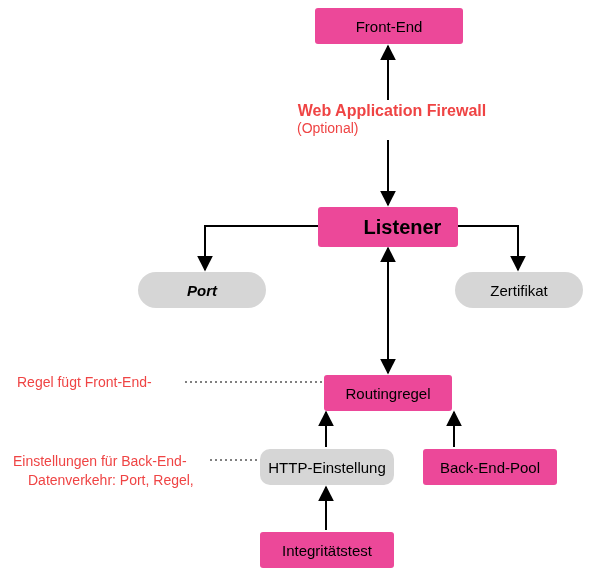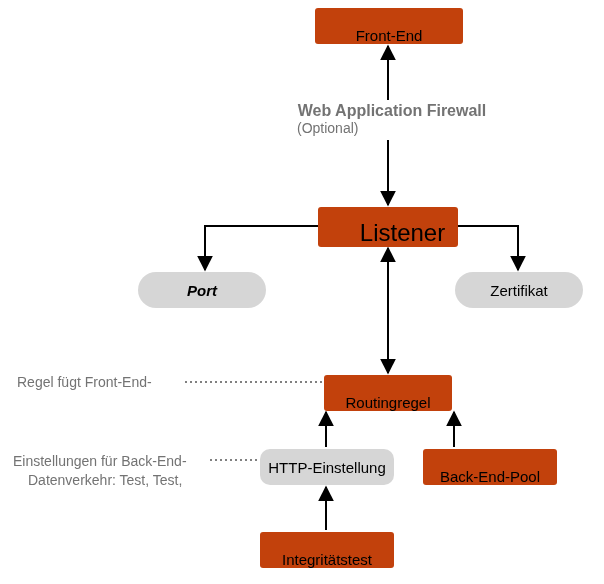--- a/index.html
+++ b/index.html
@@ -16,46 +16,45 @@
   }
   .box {
     position: absolute;
     display: flex;
     align-items: center;
     justify-content: center;
     text-align: center;
     box-sizing: border-box;
   }
   .cyan {
-    background: #c2410c;
+    background: #ec4899;
     border-radius: 3px;
     font-size: 15px;
-    align-items: flex-end;
   }
   .cyan.big {
-    font-size: 24px;
-    font-weight: normal;
+    font-size: 20px;
+    font-weight: bold;
     padding-left: 29px;
   }
   .grey {
     background: #d6d6d6;
     border-radius: 10px;
     font-size: 15px;
   }
   .grey.pillier {
     border-radius: 18px;
   }
   .port-style {
     font-style: italic;
     font-weight: bold;
   }
   .txt {
     position: absolute;
     font-size: 14px;
-    color: #737373;
+    color: #ef4444;
     line-height: 1.25;
   }
   .txt.bold { font-weight: bold; font-size: 16px; }
   svg.arrows {
     position: absolute;
     left: 0;
     top: 0;
     pointer-events: none;
   }
 </style>
@@ -119,19 +118,19 @@
 
   <div class="box grey" style="left:260px; top:449px; width:134px; height:36px;">
     <span>HTTP-Einstellung</span>
   </div>
 
   <div class="box cyan" style="left:423px; top:449px; width:134px; height:36px;">
     <span>Back-End-Pool</span>
   </div>
 
   <div class="txt" style="left:13px; top:453px;">Einstellungen für Back-End-</div>
-  <div class="txt" style="left:28px; top:472px;">Datenverkehr: Test, Test,</div>
+  <div class="txt" style="left:28px; top:472px;">Datenverkehr: Port, Regel,</div>
 
   <div class="box cyan" style="left:260px; top:532px; width:134px; height:36px;">
     <span>Integritätstest</span>
   </div>
 
 </div>
 
 </body></html>

